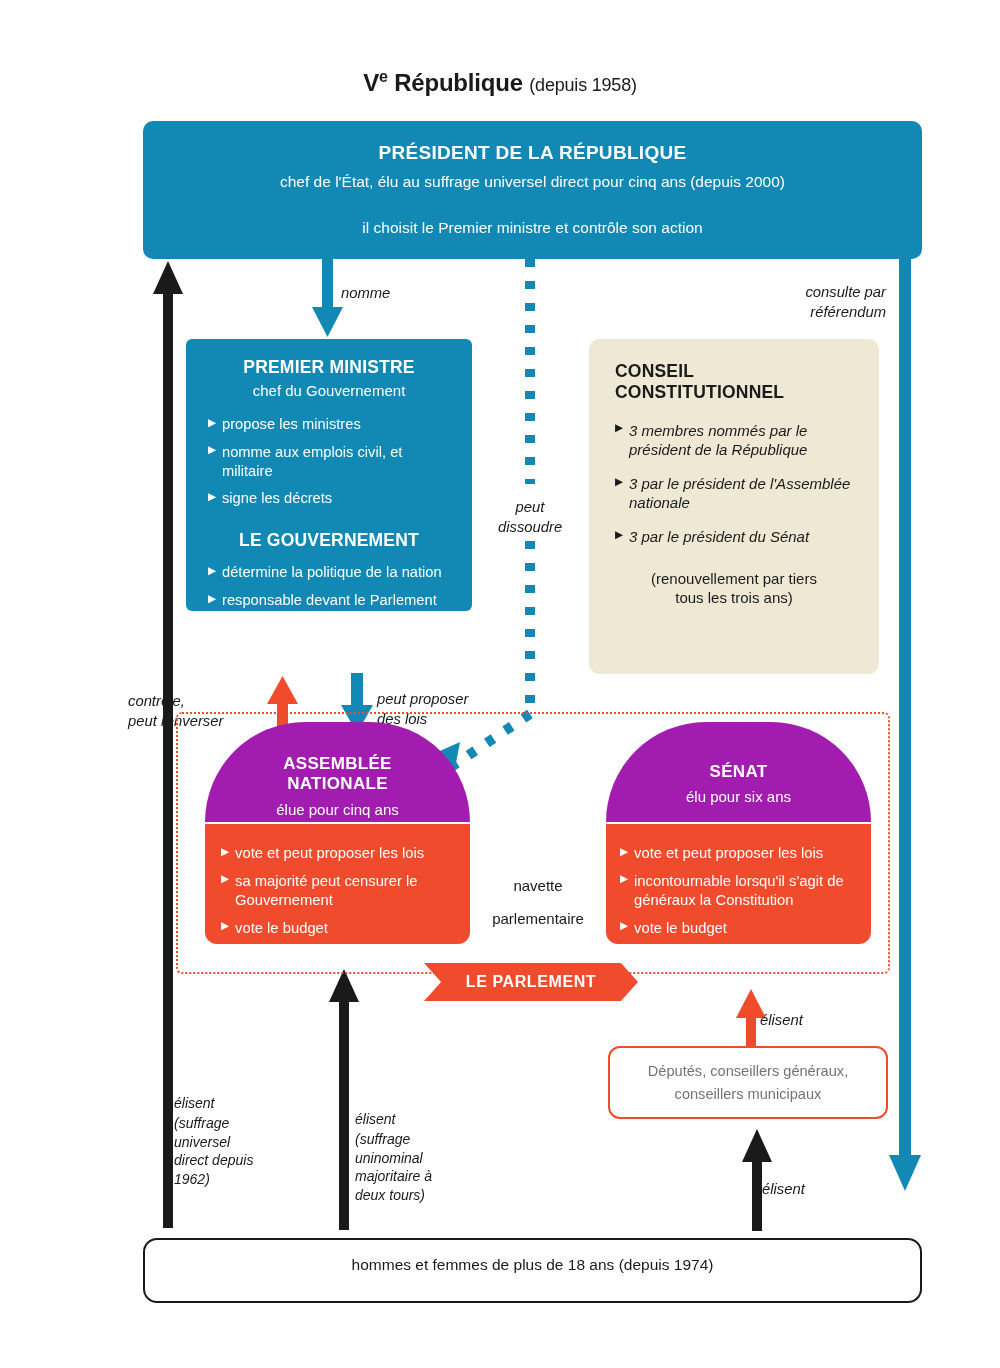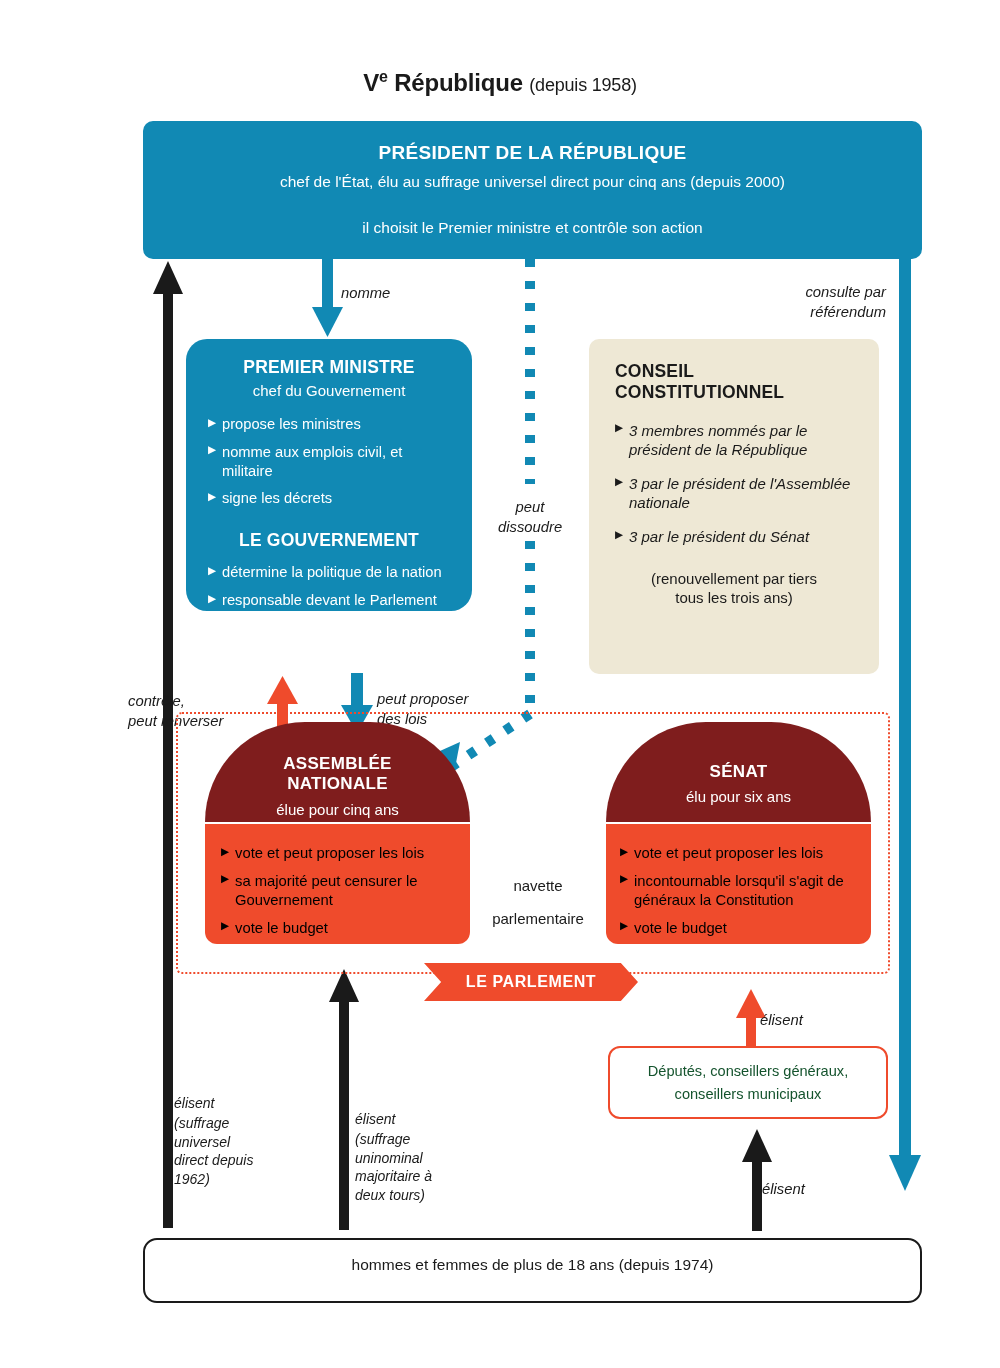--- a/index.html
+++ b/index.html
@@ -24,21 +24,21 @@
     background:#1189b4;border-radius:10px;color:#fff;text-align:center;
     box-sizing:border-box;padding-top:21px;
   }
   #president .h{font-size:19px;font-weight:bold;letter-spacing:0.3px;}
   #president .l1{font-size:15.5px;margin-top:9px;}
   #president .l2{font-size:15.5px;margin-top:28px;}
 
   
   #pm{
     left:186px;top:339px;width:286px;height:272px;
-    background:#1189b4;border-radius:21px;color:#fff;
+    background:#1189b4;border-radius:6px;color:#fff;
     box-sizing:border-box;padding:18px 22px 0 22px;
   }
   #pm .h{font-size:17.5px;font-weight:bold;text-align:center;letter-spacing:0.2px;}
   #pm .sh{font-size:15px;text-align:center;margin-top:4px;}
   #pm .h2{font-size:17.5px;font-weight:bold;text-align:center;margin-top:22px;letter-spacing:0.2px;}
   .bl{font-size:14.7px;line-height:1.28;margin-top:9px;padding-left:14px;position:relative;}
   .bl:before{content:"\25B6";position:absolute;left:0;top:0.5px;font-size:10.5px;}
   #pm .list{margin-top:16px;}
   #pm .list2{margin-top:12px;}
 
@@ -55,25 +55,25 @@
 
   
   #parl-frame{
     left:176px;top:712px;width:714px;height:262px;
     border:2.5px dotted #ef4b2c;border-radius:6px;box-sizing:border-box;
   }
 
   
   .chamber{position:absolute;}
   .dome{
-    background:#7f1d1d;border-radius:160px 160px 0 0;color:#fff;text-align:center;
+    background:#a21caf;border-radius:160px 160px 0 0;color:#fff;text-align:center;
     box-sizing:border-box;
   }
   .base{
-    background:#ef4b2c;border-radius:0 0 12px 12px;color:#000000;box-sizing:border-box;
+    background:#ef4b2c;border-radius:0 0 12px 12px;color:#ffffff;box-sizing:border-box;
   }
   .chamber .nm{font-size:17px;font-weight:bold;letter-spacing:0.3px;line-height:1.2;}
   .chamber .sub{font-size:15px;margin-top:6px;}
   .chamber .base .bl{font-size:14.8px;margin-top:9px;}
 
   #an{left:205px;top:722px;}
   #an .dome{width:265px;height:100px;padding-top:32px;}
   #an .base{width:265px;height:122px;padding:11px 16px 0 16px;border-top:2px solid #fff;}
   #sn{left:606px;top:722px;}
   #sn .dome{width:265px;height:100px;padding-top:40px;}
@@ -83,21 +83,21 @@
   #parlement{
     left:424px;top:963px;width:214px;height:38px;
     background:#ef4b2c;color:#fff;font-size:16px;font-weight:bold;
     letter-spacing:0.6px;display:flex;align-items:center;justify-content:center;
     clip-path:polygon(0 0,92% 0,100% 50%,92% 100%,0 100%,8% 50%);
   }
 
   
   #deputes{
     left:608px;top:1046px;width:280px;height:73px;
-    border:2px solid #ef4b2c;border-radius:12px;color:#14532d;
+    border:2px solid #ef4b2c;border-radius:12px;color:#737373;
     box-sizing:border-box;display:flex;flex-direction:column;
     align-items:center;justify-content:center;font-size:14.6px;line-height:1.55;
     text-align:center;
   }
 
   
   #electeurs{
     left:143px;top:1238px;width:779px;height:65px;
     border:2.5px solid #1a1a1a;border-radius:14px;box-sizing:border-box;
     text-align:center;padding-top:11px;

